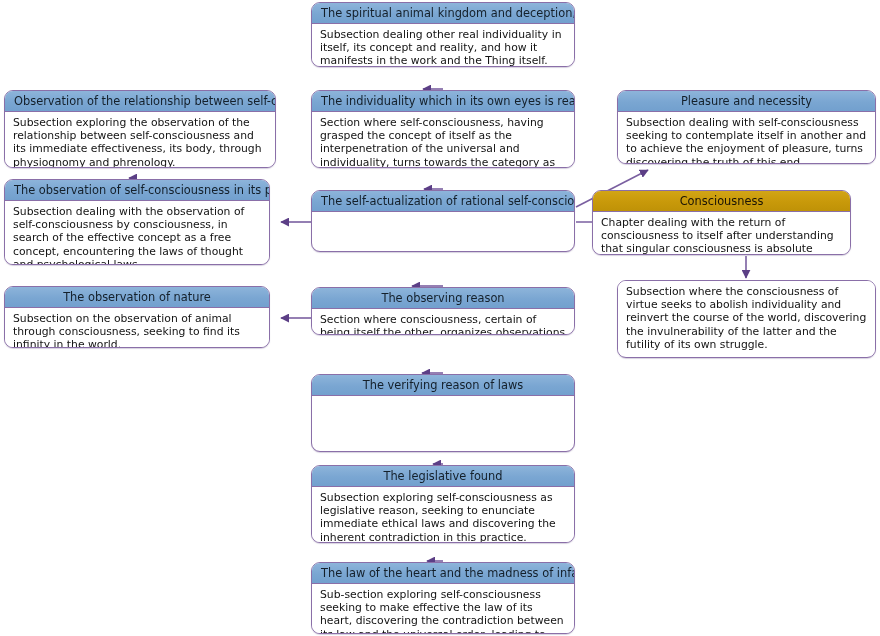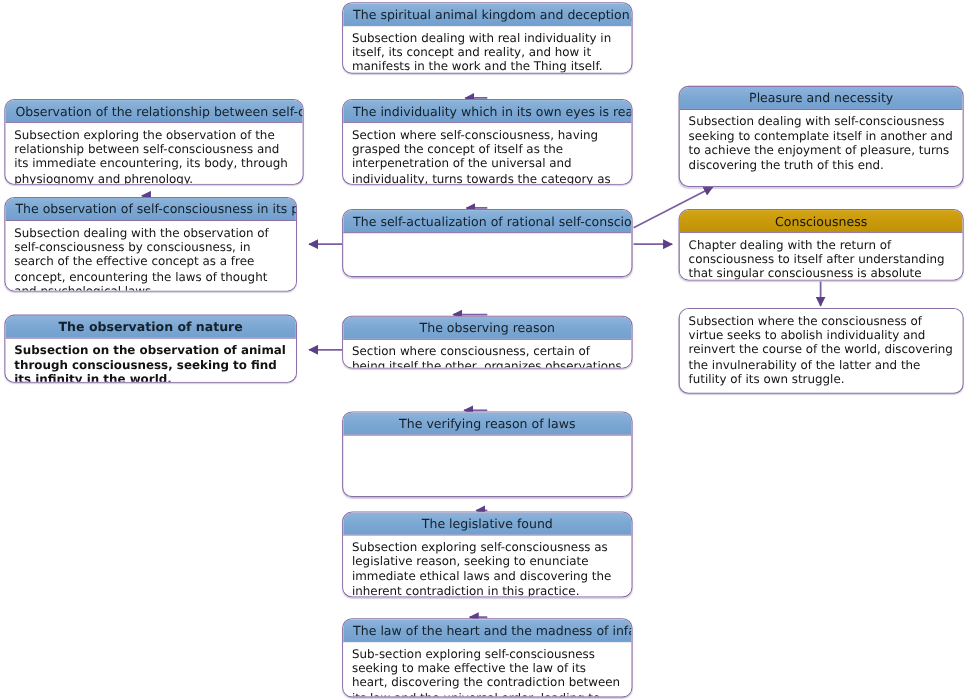--- a/index.html
+++ b/index.html
@@ -106,57 +106,57 @@
 
     <path d="M576 207 L648 170" stroke="#7a5fa0" stroke-width="1.6" fill="none" marker-end="url(#arrowHead)"></path>
 
     <path d="M576 222 L611 222" stroke="#7a5fa0" stroke-width="1.6" fill="none" marker-end="url(#arrowHead)"></path>
 
     <path d="M746 256 L746 278" stroke="#7a5fa0" stroke-width="1.6" fill="none" marker-end="url(#arrowHead)"></path>
   </svg>
 
   <div class="node blue" style="left:311px; top:2px; width:264px; height:65px;">
     <div class="hdr left">The spiritual animal kingdom and deception, ...</div>
-    <div class="body">Subsection dealing with real individuality in itself, its concept and reality, and how it manifests in the work and the Thing itself.</div>
+    <div class="body">Subsection dealing other real individuality in itself, its concept and reality, and how it manifests in the work and the Thing itself.</div>
   </div>
 
   <div class="node blue" style="left:311px; top:90px; width:264px; height:78px;">
     <div class="hdr left">The individuality which in its own eyes is real i...</div>
     <div class="body">Section where self-consciousness, having grasped the concept of itself as the interpenetration of the universal and individuality, turns towards the category as such</div>
   </div>
 
   <div class="node blue" style="left:4px; top:90px; width:272px; height:78px;">
     <div class="hdr left">Observation of the relationship between self-co...</div>
-    <div class="body">Subsection exploring the observation of the relationship between self-consciousness and its immediate encountering, its body, through physiognomy and phrenology.</div>
+    <div class="body">Subsection exploring the observation of the relationship between self-consciousness and its immediate effectiveness, its body, through physiognomy and phrenology.</div>
   </div>
 
   <div class="node blue" style="left:4px; top:179px; width:266px; height:86px;">
     <div class="hdr left">The observation of self-consciousness in its p...</div>
     <div class="body">Subsection dealing with the observation of self-consciousness by consciousness, in search of the effective concept as a free concept, encountering the laws of thought and psychological laws.</div>
   </div>
 
   <div class="node blue" style="left:311px; top:190px; width:264px; height:62px;">
     <div class="hdr left">The self-actualization of rational self-conscio...</div>
   </div>
 
-  <div class="node blue" style="left:617px; top:78px; width:259px; height:92px;">
+  <div class="node blue" style="left:617px; top:90px; width:259px; height:74px;">
     <div class="hdr">Pleasure and necessity</div>
     <div class="body">Subsection dealing with self-consciousness seeking to contemplate itself in another and to achieve the enjoyment of pleasure, turns discovering the truth of this end.</div>
   </div>
 
-  <div class="node gold" style="left:617px; top:190px; width:259px; height:65px;">
+  <div class="node gold" style="left:592px; top:190px; width:259px; height:65px;">
     <div class="hdr">Consciousness</div>
     <div class="body">Chapter dealing with the return of consciousness to itself after understanding that singular consciousness is absolute essence.</div>
   </div>
 
   <div class="node blue" style="left:617px; top:280px; width:259px; height:78px;">
     <div class="body">Subsection where the consciousness of virtue seeks to abolish individuality and reinvert the course of the world, discovering the invulnerability of the latter and the futility of its own struggle.</div>
   </div>
 
-  <div class="node blue" style="left:4px; top:286px; width:266px; height:62px;font-weight:bold;">
+  <div class="node blue" style="left:4px; top:286px; width:266px; height:62px;">
     <div class="hdr">The observation of nature</div>
     <div class="body">Subsection on the observation of animal through consciousness, seeking to find its infinity in the world.</div>
   </div>
 
   <div class="node blue" style="left:311px; top:287px; width:264px; height:48px;">
     <div class="hdr">The observing reason</div>
     <div class="body">Section where consciousness, certain of being itself the other, organizes observations and experiments to find the truth.</div>
   </div>
 
   <div class="node blue" style="left:311px; top:374px; width:264px; height:78px;">

